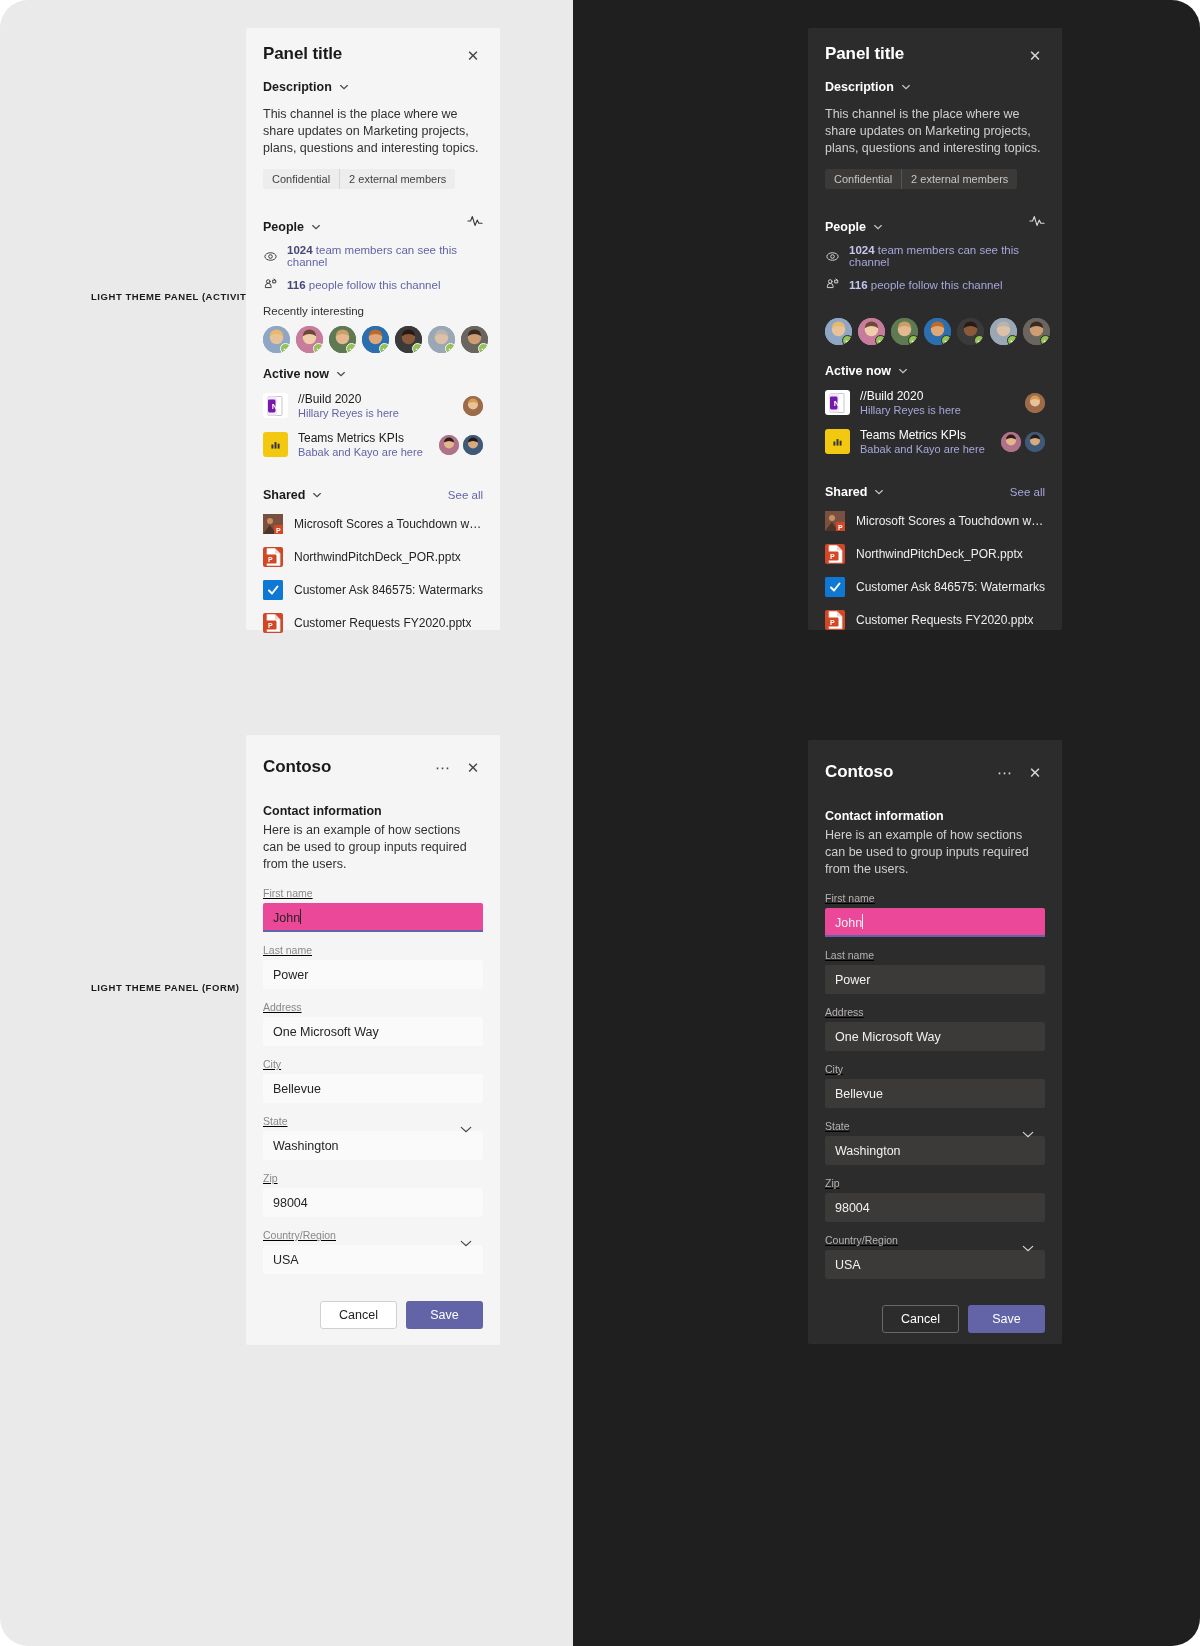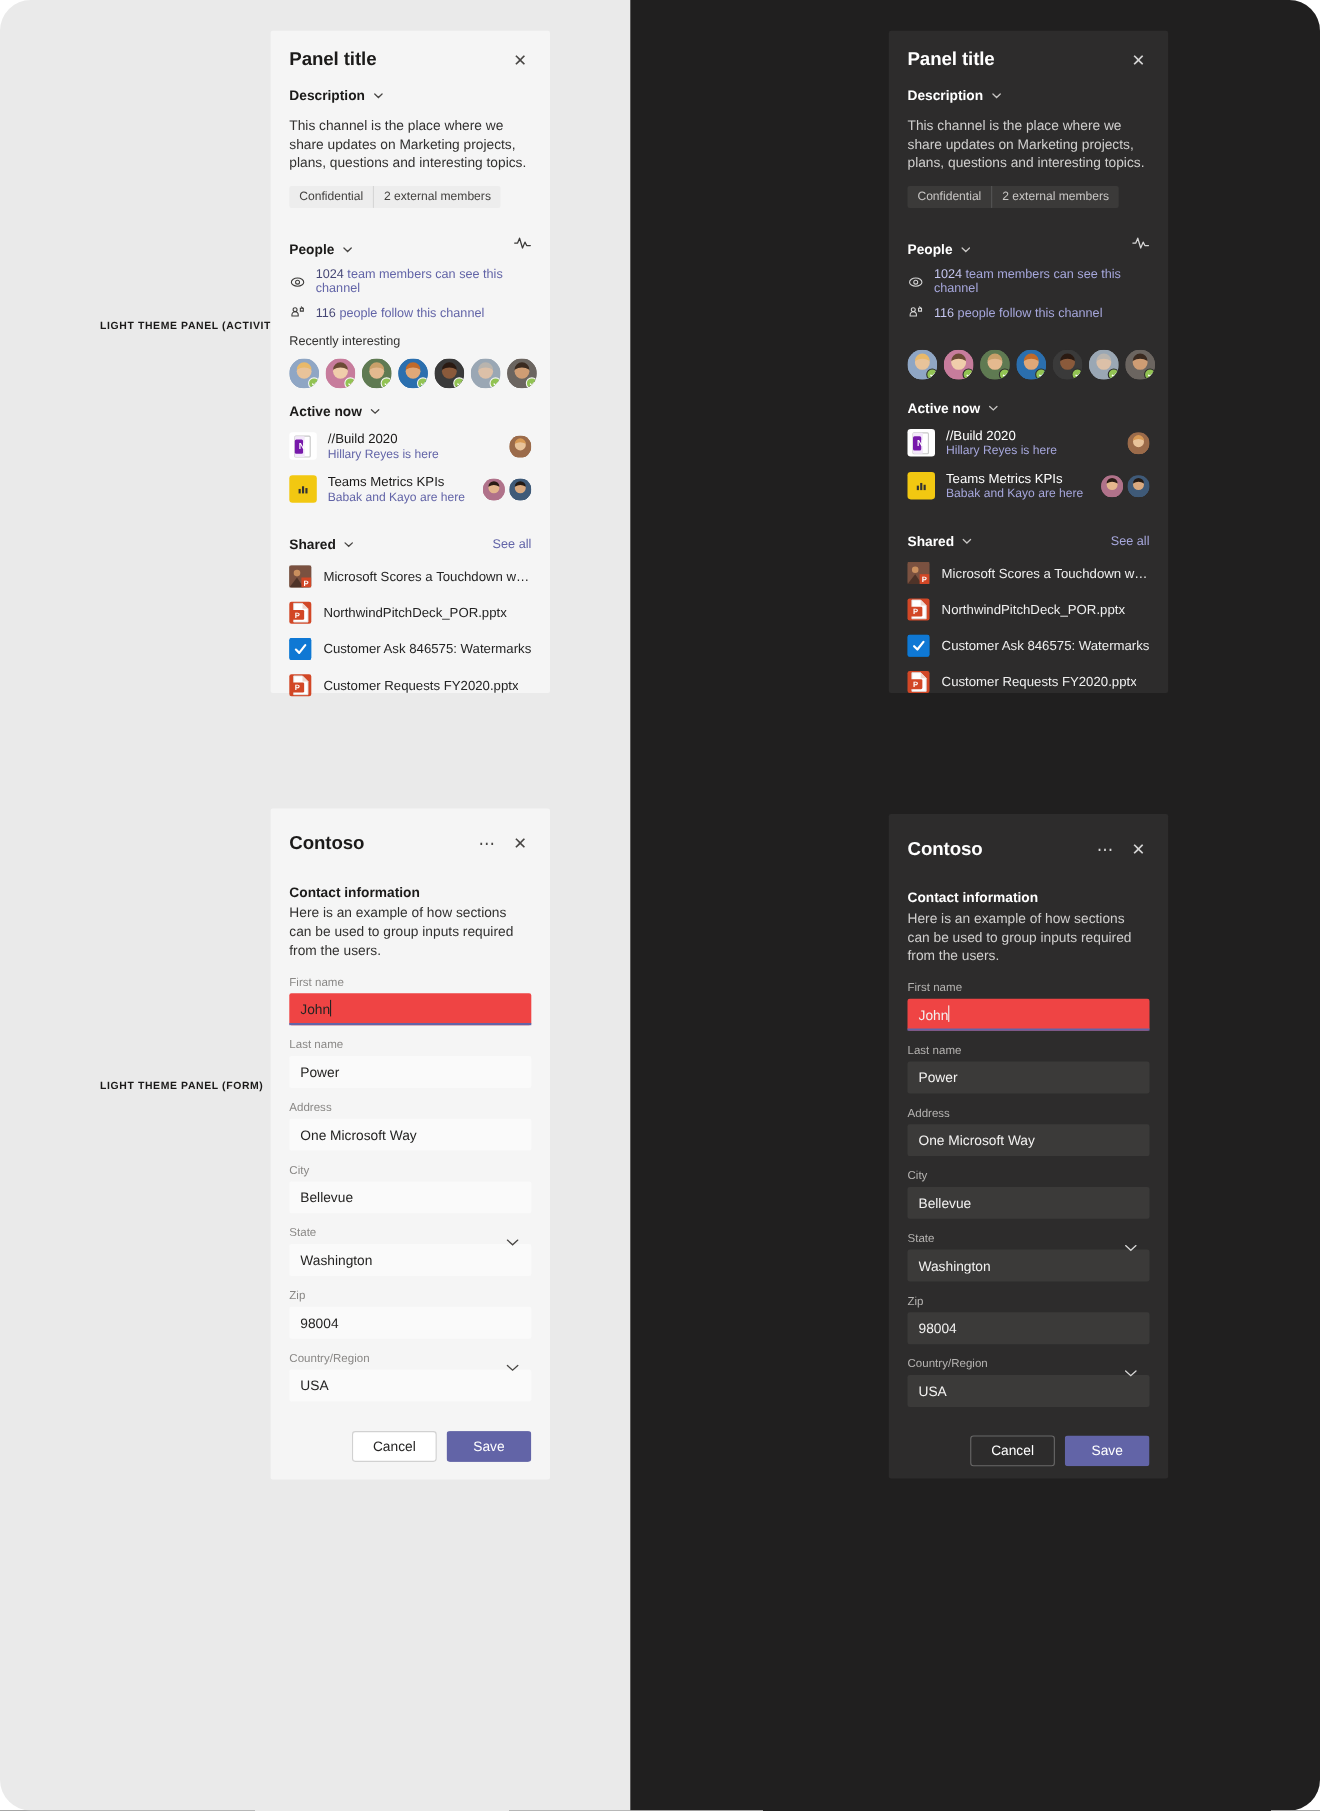--- a/index.html
+++ b/index.html
@@ -56,21 +56,21 @@
   .light .tagrow { background: #ededed; }
   .dark  .tagrow { background: #3b3a39; }
   .tag { font-size: 11px; padding: 4px 9px; }
   .light .tag { color: #444240; }
   .dark  .tag { color: #c8c6c4; }
   .tag + .tag { border-left: 1px solid; }
   .light .tag + .tag { border-color: #d6d6d6; }
   .dark  .tag + .tag { border-color: #555; }
 
   .infoline { display: flex; align-items: center; gap: 9px; font-size: 11.5px; }
-  .infoline .cnt { font-weight: normal; }
+  .infoline .cnt { font-weight: bold; }
   .light .infoline { color: #6264a7; }
   .dark  .infoline { color: #a6a7dc; }
   .light .infoline .cnt { color: #464775; }
   .dark  .infoline .cnt { color: #c5c6ef; }
   .ic { width: 15px; height: 15px; flex: none; display: block; }
   .light .ic { stroke: #3b3a39; }
   .dark  .ic { stroke: #d6d6d6; }
 
   .sublabel { font-size: 11.5px; }
   .light .sublabel { color: #323130; }
@@ -119,22 +119,22 @@
   .dark  .sec-title { color: #ffffff; }
   .f-label { font-size: 10.5px; margin-bottom: 4px; display: block; }
   .light .f-label { color: #8a8886; }
   .dark  .f-label { color: #b5b3b1; }
   .f-input {
     width: 100%; height: 29px; border: none; border-radius: 2px;
     font-size: 12.5px; padding: 0 10px; font-family: inherit; outline: none;
   }
   .light .f-input { background: #fafafa; color: #252423; }
   .dark  .f-input { background: #3b3a39; color: #f3f2f1; }
-  .f-field { margin-bottom: 12px; position: relative; }
-  .f-field.focused .f-input { background: #ef4444; }
+  .f-field { margin-bottom: 12px; position: relative; text-decoration: underline; }
+  .f-field.focused .f-input { background: #ec4899; }
   .focus-bar { position: absolute; left: 0; right: 0; bottom: 0; height: 2px; background: #6264a7; }
   .caret { position: absolute; width: 1px; background: #252423; top: 7px; height: 15px; }
   .sel-chev { position: absolute; right: 11px; top: 11px; width: 12px; height: 7px; pointer-events: none; }
   .light .sel-chev { stroke: #484644; }
   .dark  .sel-chev { stroke: #d6d6d6; }
 
   .btn-row { display: flex; justify-content: flex-end; gap: 9px; }
   .btn { height: 28px; min-width: 77px; border-radius: 3px; font-size: 12.5px;
          font-family: inherit; cursor: pointer; border: 1px solid transparent; }
   .btn-cancel.light-b { background: #fff; border-color: #d1d1d1; color: #252423; }

